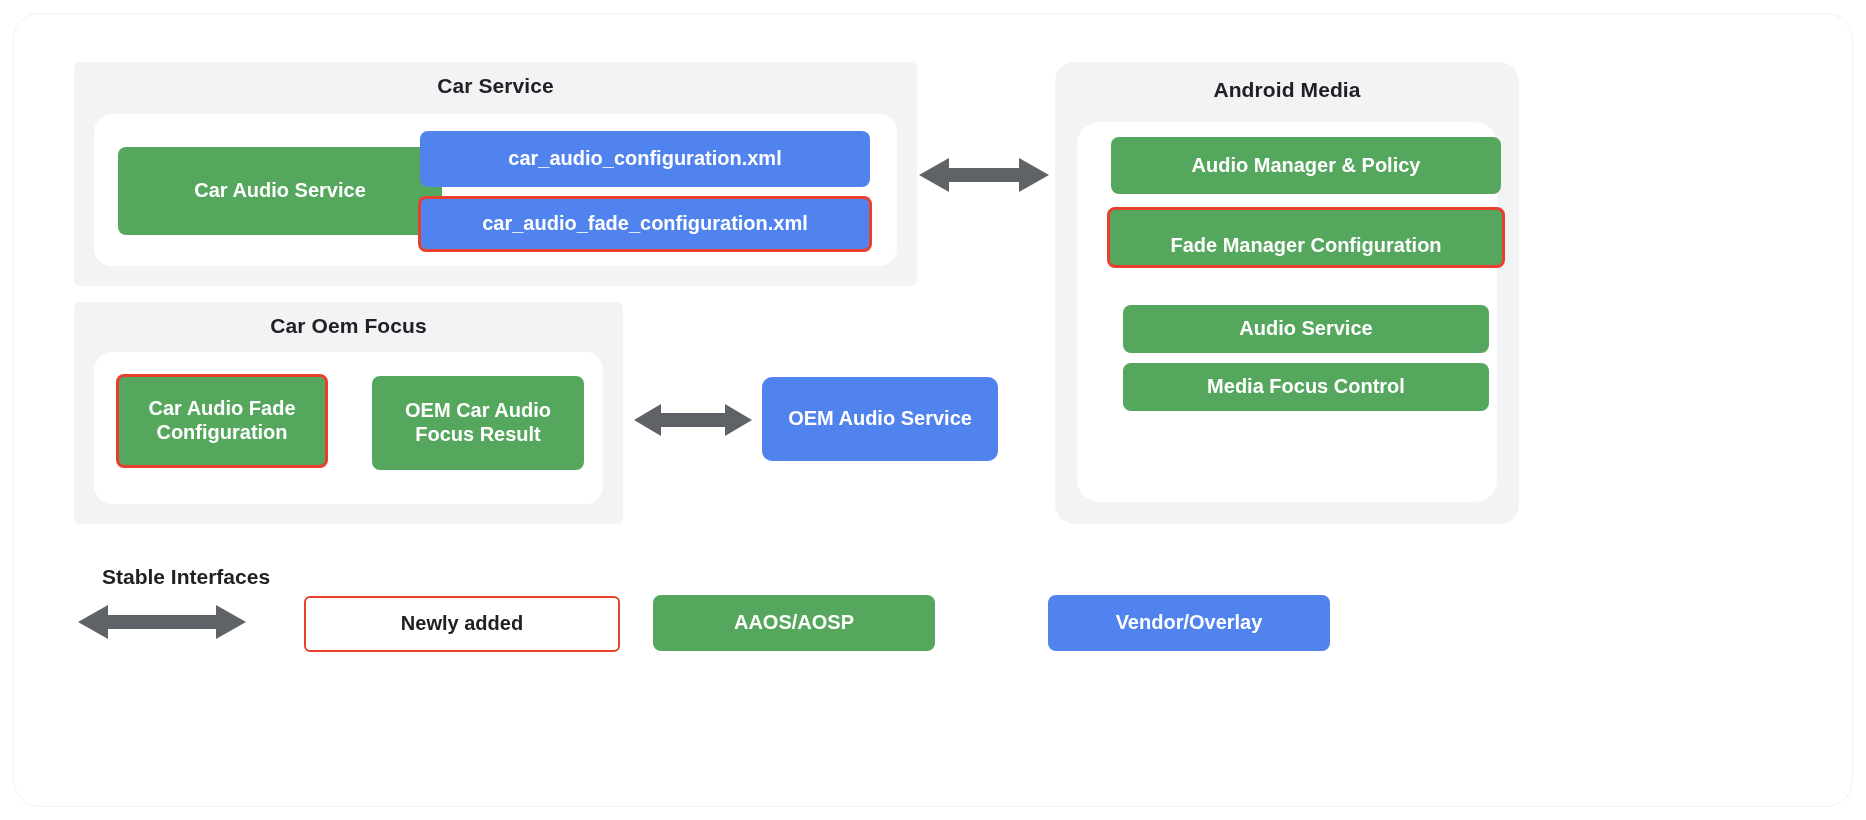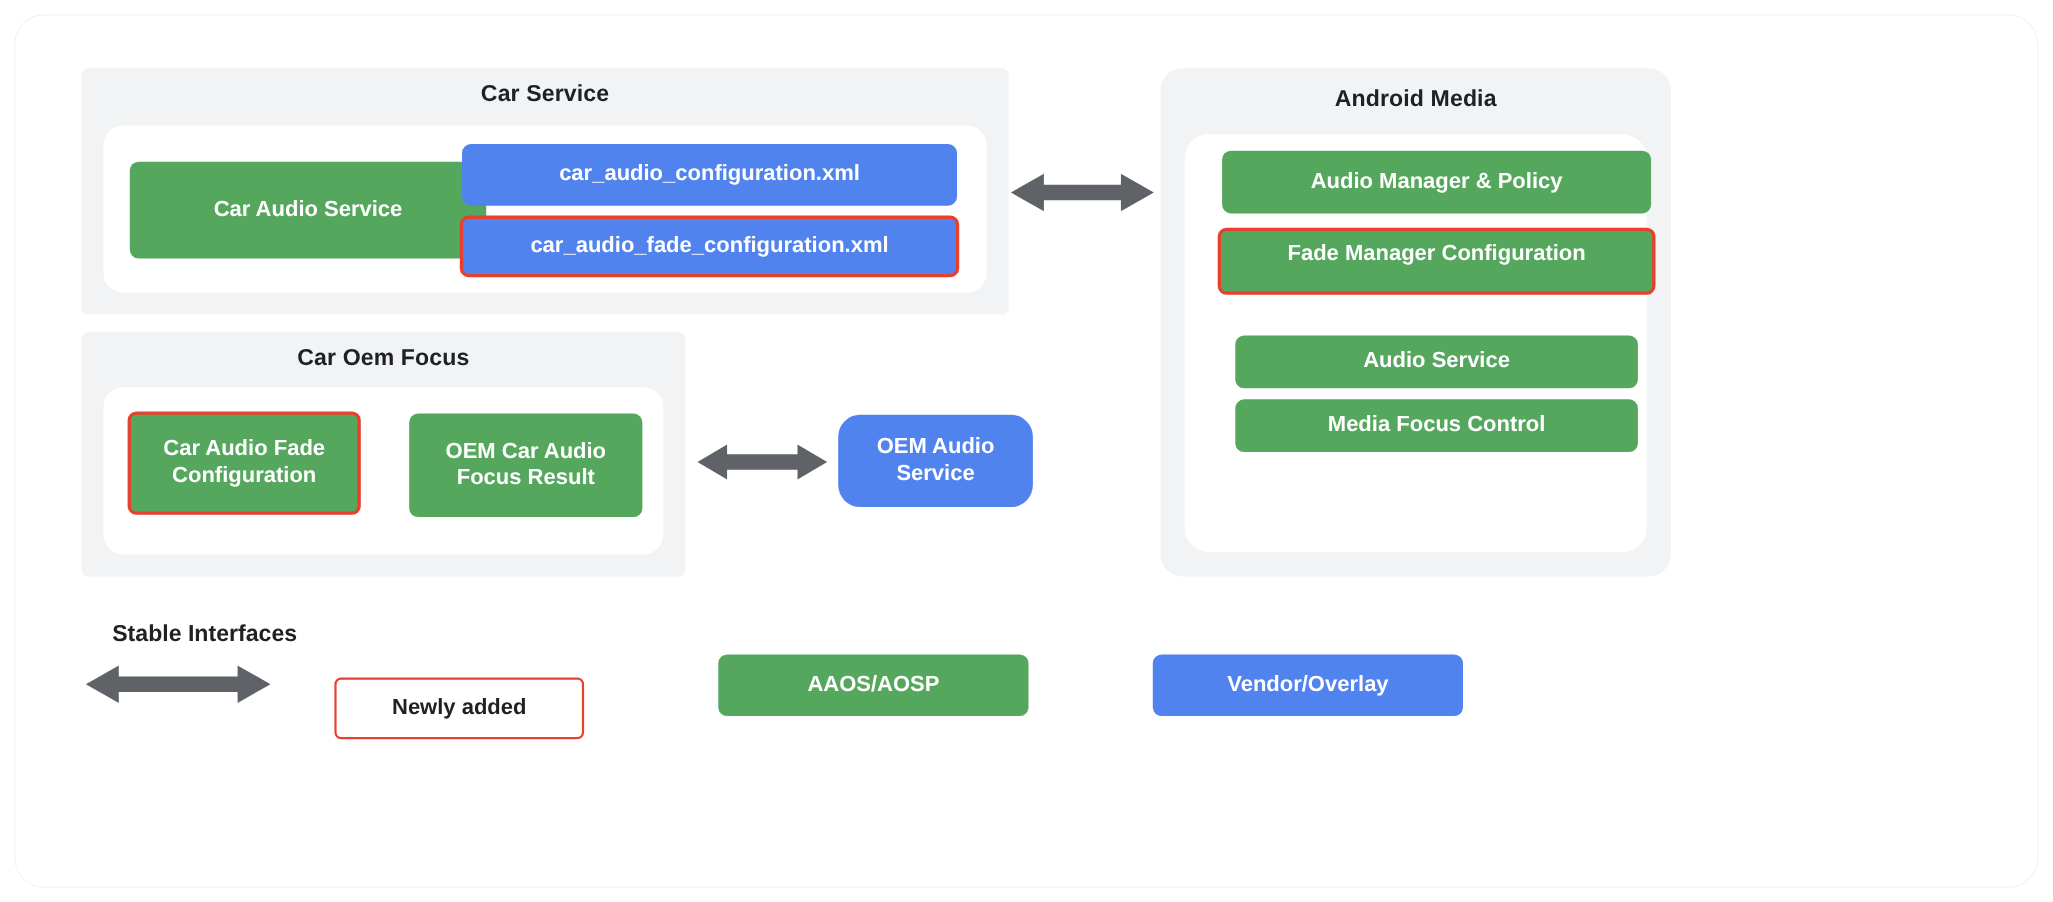--- a/index.html
+++ b/index.html
@@ -55,21 +55,21 @@
     box-sizing: border-box;
     display: flex;
     align-items: center;
     justify-content: center;
     text-align: center;
     border-radius: 8px;
     color: #ffffff;
     font-size: 20px;
     font-weight: bold;
     line-height: 1.18;
-    padding: 22px 8px;
+    padding: 7px 8px;
   }
   .node.green { background: #55a75e; }
   .node.blue  { background: #5183ef; }
   .node.newly { border: 3px solid #e8402f; }
   .node.outline {
     background: #ffffff;
     color: #202124;
     border: 2px solid #e8402f;
   }
 
@@ -130,21 +130,21 @@
         </div>
         <div class="node green" style="left:46px; top:183px; width:366px; height:48px;">
           <span>Audio Service</span>
         </div>
         <div class="node green" style="left:46px; top:241px; width:366px; height:48px;">
           <span>Media Focus Control</span>
         </div>
       </div>
     </div>
 
-    <div class="node blue" style="left:748px; top:363px; width:177px; height:84px; border-radius:20px;">
+    <div class="node blue" style="left:748px; top:363px; width:236px; height:84px; border-radius:10px;">
       <span>OEM Audio Service</span>
     </div>
 
     <div class="arrow" style="left:905px; top:140px; width:130px; height:42px;">
       <svg width="130" height="42" viewBox="0 0 130 42" xmlns="http://www.w3.org/2000/svg">
         <path d="M0 21 L30 4 L30 14 L100 14 L100 4 L130 21 L100 38 L100 28 L30 28 L30 38 Z" fill="#5f6368"></path>
       </svg>
     </div>
 
     <div class="arrow" style="left:620px; top:387px; width:118px; height:38px;">
@@ -154,21 +154,21 @@
     </div>
 
     <div class="legend-label" style="left:60px; top:551px;margin-left:28px;">Stable Interfaces</div>
 
     <div class="arrow" style="left:64px; top:589px; width:168px; height:38px;">
       <svg width="168" height="38" viewBox="0 0 168 38" xmlns="http://www.w3.org/2000/svg">
         <path d="M0 19 L30 2 L30 12 L138 12 L138 2 L168 19 L138 36 L138 26 L30 26 L30 36 Z" fill="#5f6368"></path>
       </svg>
     </div>
 
-    <div class="node outline" style="left:290px; top:602px; width:227px; height:56px; border-radius:6px;text-align:center;">
+    <div class="node outline" style="left:290px; top:582px; width:316px; height:56px; border-radius:6px;text-align:center;">
       <span>Newly added</span>
     </div>
 
     <div class="node green" style="left:639px; top:581px; width:282px; height:56px;">
       <span>AAOS/AOSP</span>
     </div>
 
     <div class="node blue" style="left:1034px; top:581px; width:282px; height:56px;justify-content:center;">
       <span>Vendor/Overlay</span>
     </div>

